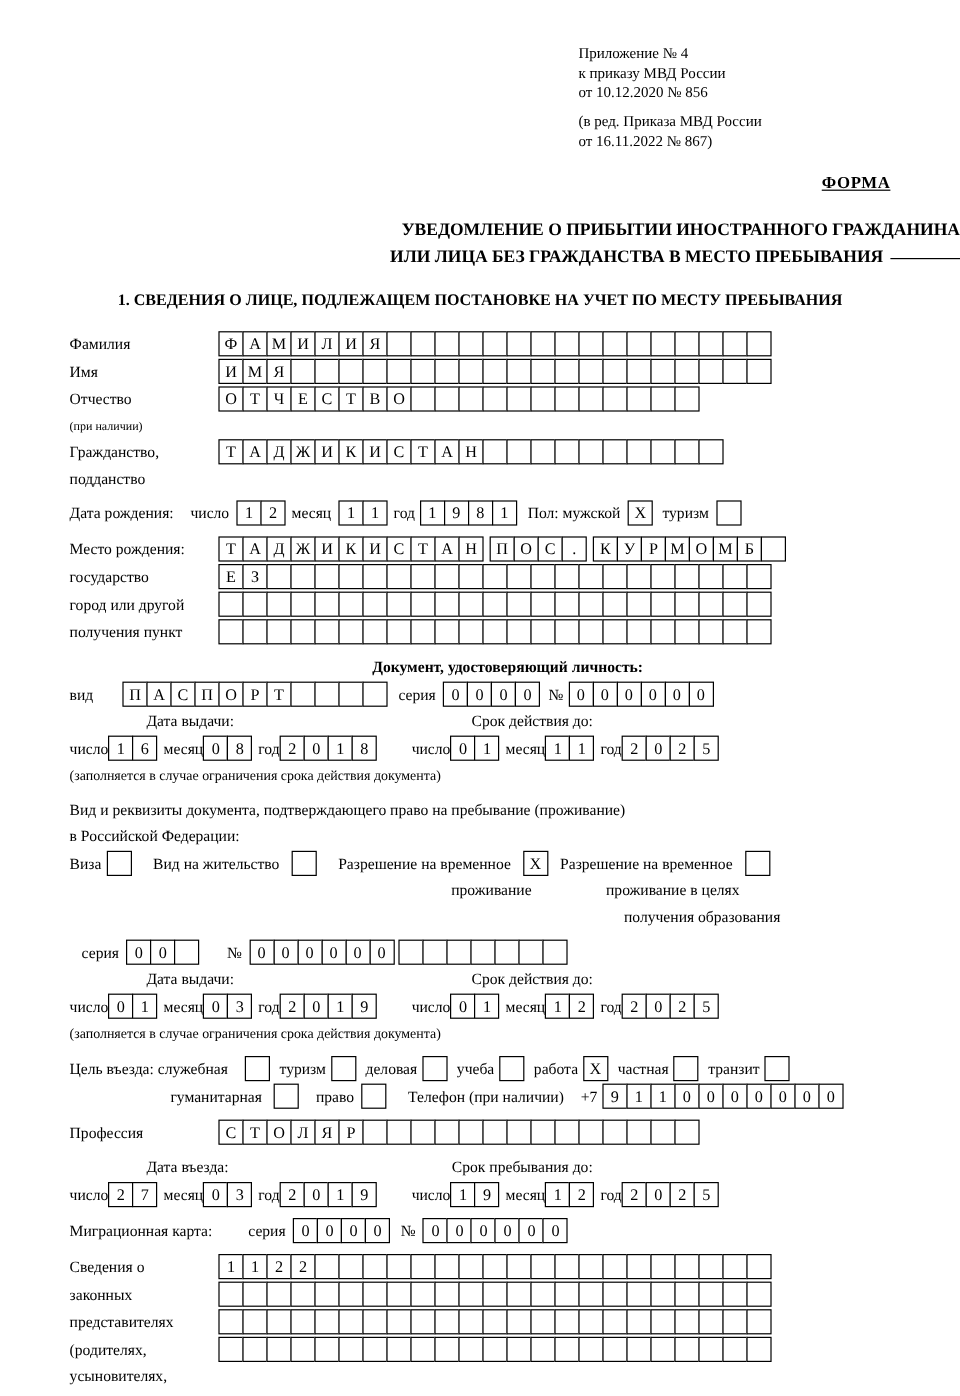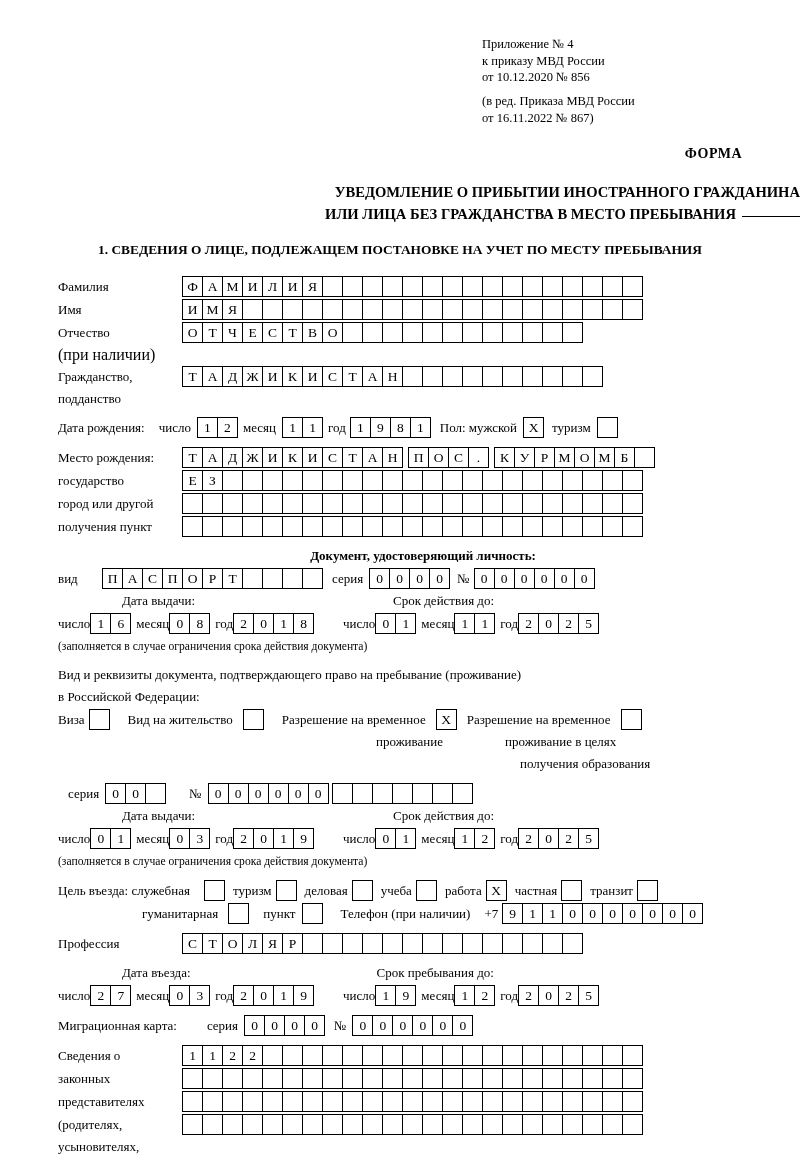--- a/index.html
+++ b/index.html
@@ -36,20 +36,21 @@
   .header-block .ln { white-space: nowrap; }
   .header-block .gap { height: 7px; }
 
   .forma {
     position: absolute;
     top: 146px;
     right: 58px;
     font-weight: bold;
     font-size: 14px;
     letter-spacing: .5px;
+    text-decoration: underline;
   }
 
   .title {
     position: absolute;
     top: 182px;
     left: 0;
     width: 800px;
     text-align: right;
     font-weight: bold;
     font-size: 14.6px;
@@ -85,21 +86,21 @@
   .row {
     display: flex;
     align-items: center;
     margin-bottom: 2px;
     min-height: 20px;
   }
   .lbl {
     font-size: 13px;
     white-space: nowrap;
   }
-  .lbl.small { font-size: 16px; }
+  .lbl.small { font-size: 10px; }
   .boxes { display: flex; }
   .bx {
     width: 21px;
     height: 21px;
     border: 1px solid #000;
     margin-right: -1px;
     text-align: center;
     font-size: 13.5px;
     line-height: 20px;
     font-family: "Liberation Serif", serif;
@@ -695,21 +696,21 @@
       <span class="sp4"></span>
       <span class="single"></span>
     </div>
 
     <div class="row">
       <span style="width:84px"></span>
       <span class="lbl">гуманитарная</span>
       <span class="sp10"></span>
       <span class="single"></span>
       <span class="sp14"></span>
-      <span class="lbl">пункт</span>
+      <span class="lbl">право</span>
       <span class="sp6"></span>
       <span class="single"></span>
       <span class="sp18"></span>
       <span class="lbl">Телефон (при наличии)</span>
       <span class="sp14"></span>
       <span class="lbl">+7</span>
       <span class="sp4"></span>
       <span class="boxes" id="ph-boxes">
           <span class="bx">9</span>
           <span class="bx">1</span>

